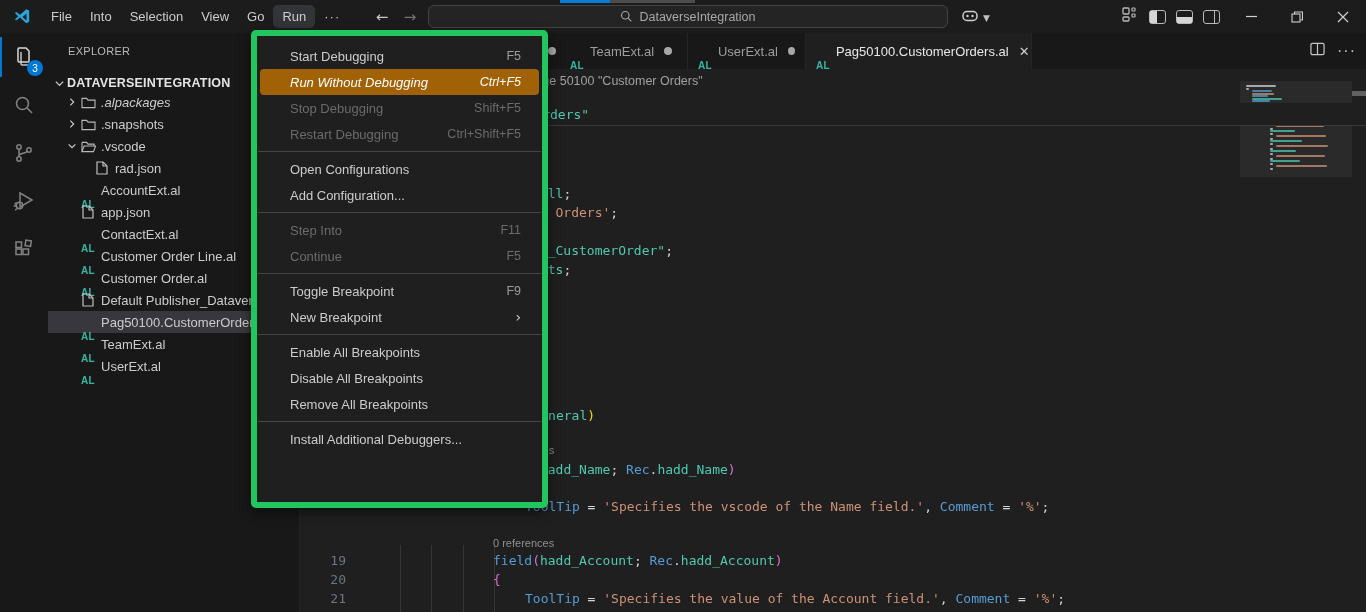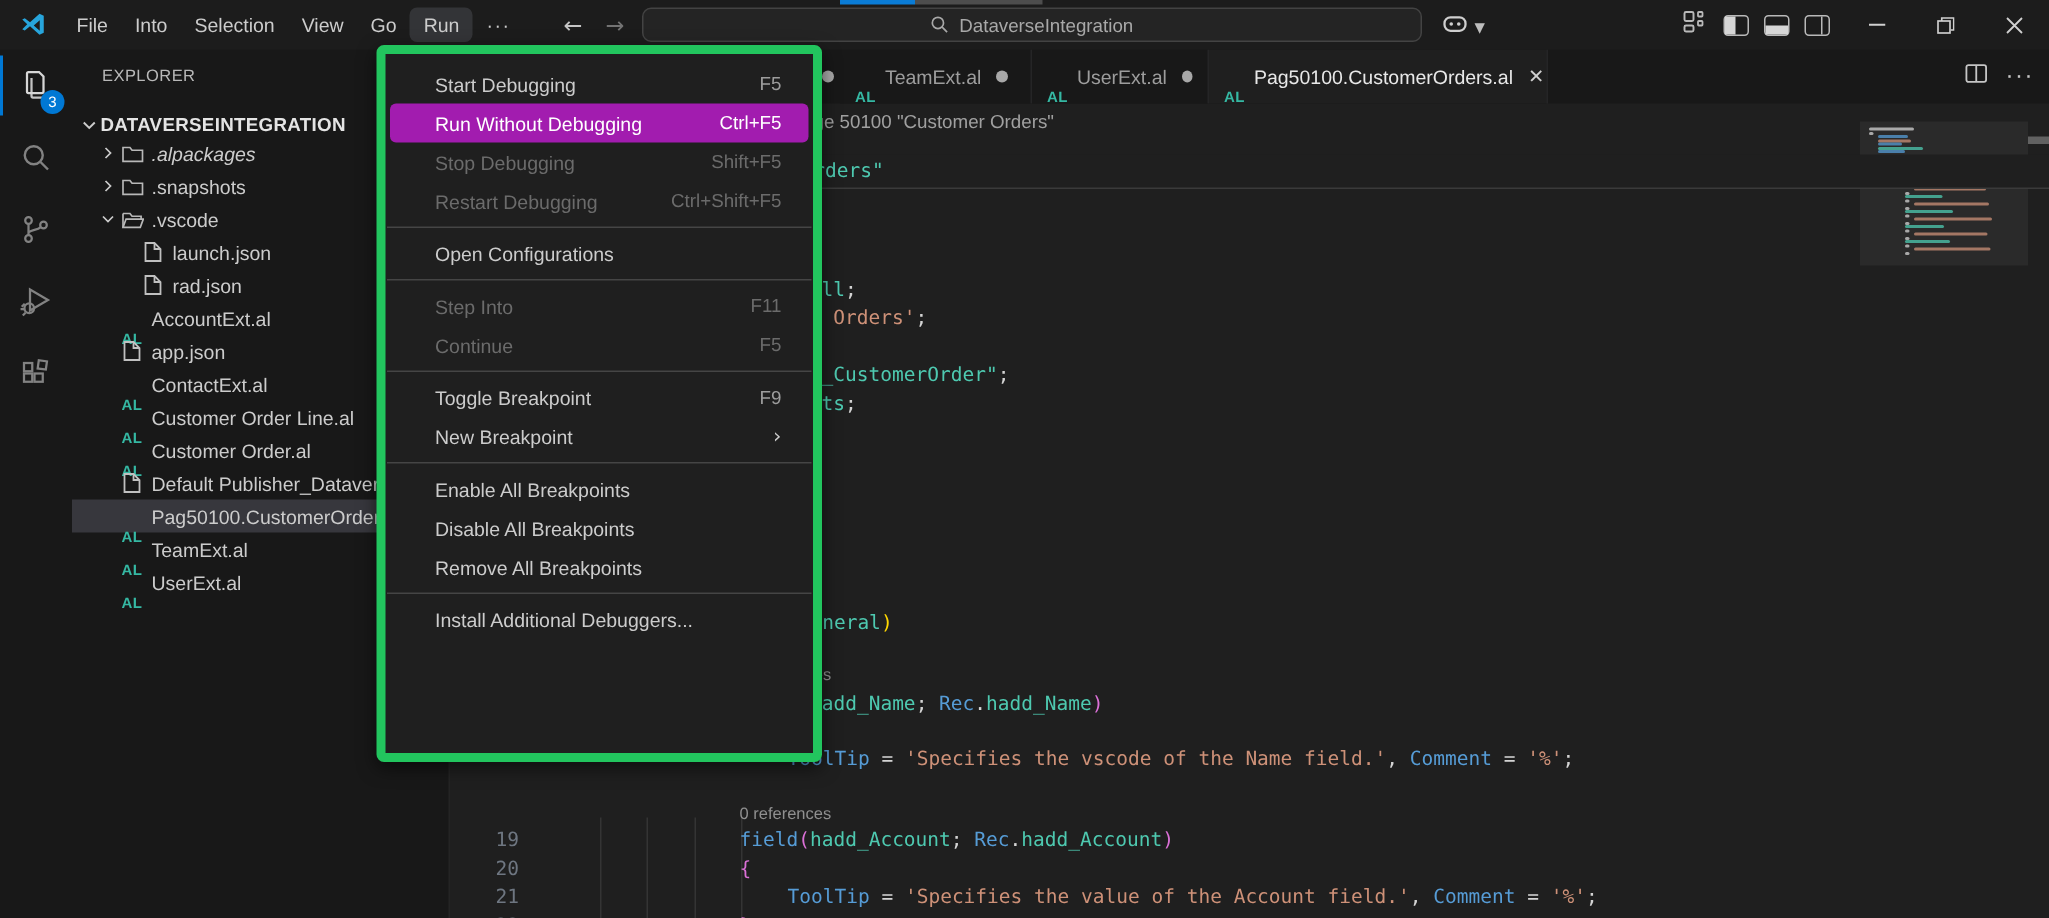--- a/index.html
+++ b/index.html
@@ -103,21 +103,21 @@
   #overview-mark { position:absolute; left:1052px; top:58px; width:14px; height:5px; background:#616161; }
 
   
   #run-menu { position:absolute; left:251px; top:30px; width:297px; height:478px; background:#1f1f1f;
               border:6px solid #22c55e; border-radius:5px; box-shadow:0 4px 12px rgba(0,0,0,.55);
               z-index:100; padding:7px 0; }
   .dd-item { height:26px; display:flex; align-items:center; color:#cccccc; font-size:13px;
              padding:0 18px 0 30px; margin:0 3px; border-radius:4px; justify-content:space-between; }
   .dd-item .sc { color:#9d9d9d; font-size:12.5px; }
   .dd-item.disabled, .dd-item.disabled .sc { color:#6b6b6b; }
-  .dd-item.highlight { background:#a21caf; color:#ffffff; }
+  .dd-item.highlight { background:#a16207; color:#ffffff;font-style:italic; }
   .dd-item.highlight .sc { color:#ffffff; }
   .dd-item .subarrow { color:#cccccc; font-size:14px; font-family:"DejaVu Sans",sans-serif; }
   .dd-sep { height:1px; background:#454545; margin:4px 1px; }
 </style>
 </head>
 <body>
 
 <div id="stage">
 
   <div id="titlebar">
@@ -272,29 +272,20 @@
             </svg>
           </span>
           <span class="t-icon">
             <svg width="15" height="13" viewBox="0 0 16 14">
               <path d="M1 2.5h5l1.5 2H14v2" fill="none" stroke="#b8b8b8" stroke-width="1.2"></path>
               <path d="M1 12.5l2.2-6H15.6l-2.2 6z" fill="none" stroke="#b8b8b8" stroke-width="1.2"></path>
               <path d="M1 12.5v-10" stroke="#b8b8b8" stroke-width="1.2"></path>
             </svg>
           </span>
           <span class="t-label">.vscode</span>
-        </div>
-        <div class="tree-row" style="padding-left: 46px;">
-          <span class="t-icon">
-            <svg width="12" height="14" viewBox="0 0 12 14">
-              <path d="M1 1h6l4 4v8H1z" fill="none" stroke="#c0c0c0" stroke-width="1.2"></path>
-              <path d="M7 1v4h4" fill="none" stroke="#c0c0c0" stroke-width="1.2"></path>
-            </svg>
-          </span>
-          <span class="t-label">launch.json</span>
         </div>
         <div class="tree-row" style="padding-left: 46px;">
           <span class="t-icon">
             <svg width="12" height="14" viewBox="0 0 12 14">
               <path d="M1 1h6l4 4v8H1z" fill="none" stroke="#c0c0c0" stroke-width="1.2"></path>
               <path d="M7 1v4h4" fill="none" stroke="#c0c0c0" stroke-width="1.2"></path>
             </svg>
           </span>
           <span class="t-label">rad.json</span>
         </div>
@@ -481,20 +472,23 @@
         <span class="sc">Shift+F5</span>
       </div>
       <div class="dd-item disabled">
         <span class="dd-label">Restart Debugging</span>
         <span class="sc">Ctrl+Shift+F5</span>
       </div>
       <div class="dd-sep"></div>
       <div class="dd-item">
         <span class="dd-label">Open Configurations</span>
       </div>
+      <div class="dd-item">
+        <span class="dd-label">Add Configuration...</span>
+      </div>
       <div class="dd-sep"></div>
       <div class="dd-item disabled">
         <span class="dd-label">Step Into</span>
         <span class="sc">F11</span>
       </div>
       <div class="dd-item disabled">
         <span class="dd-label">Continue</span>
         <span class="sc">F5</span>
       </div>
       <div class="dd-sep"></div>

